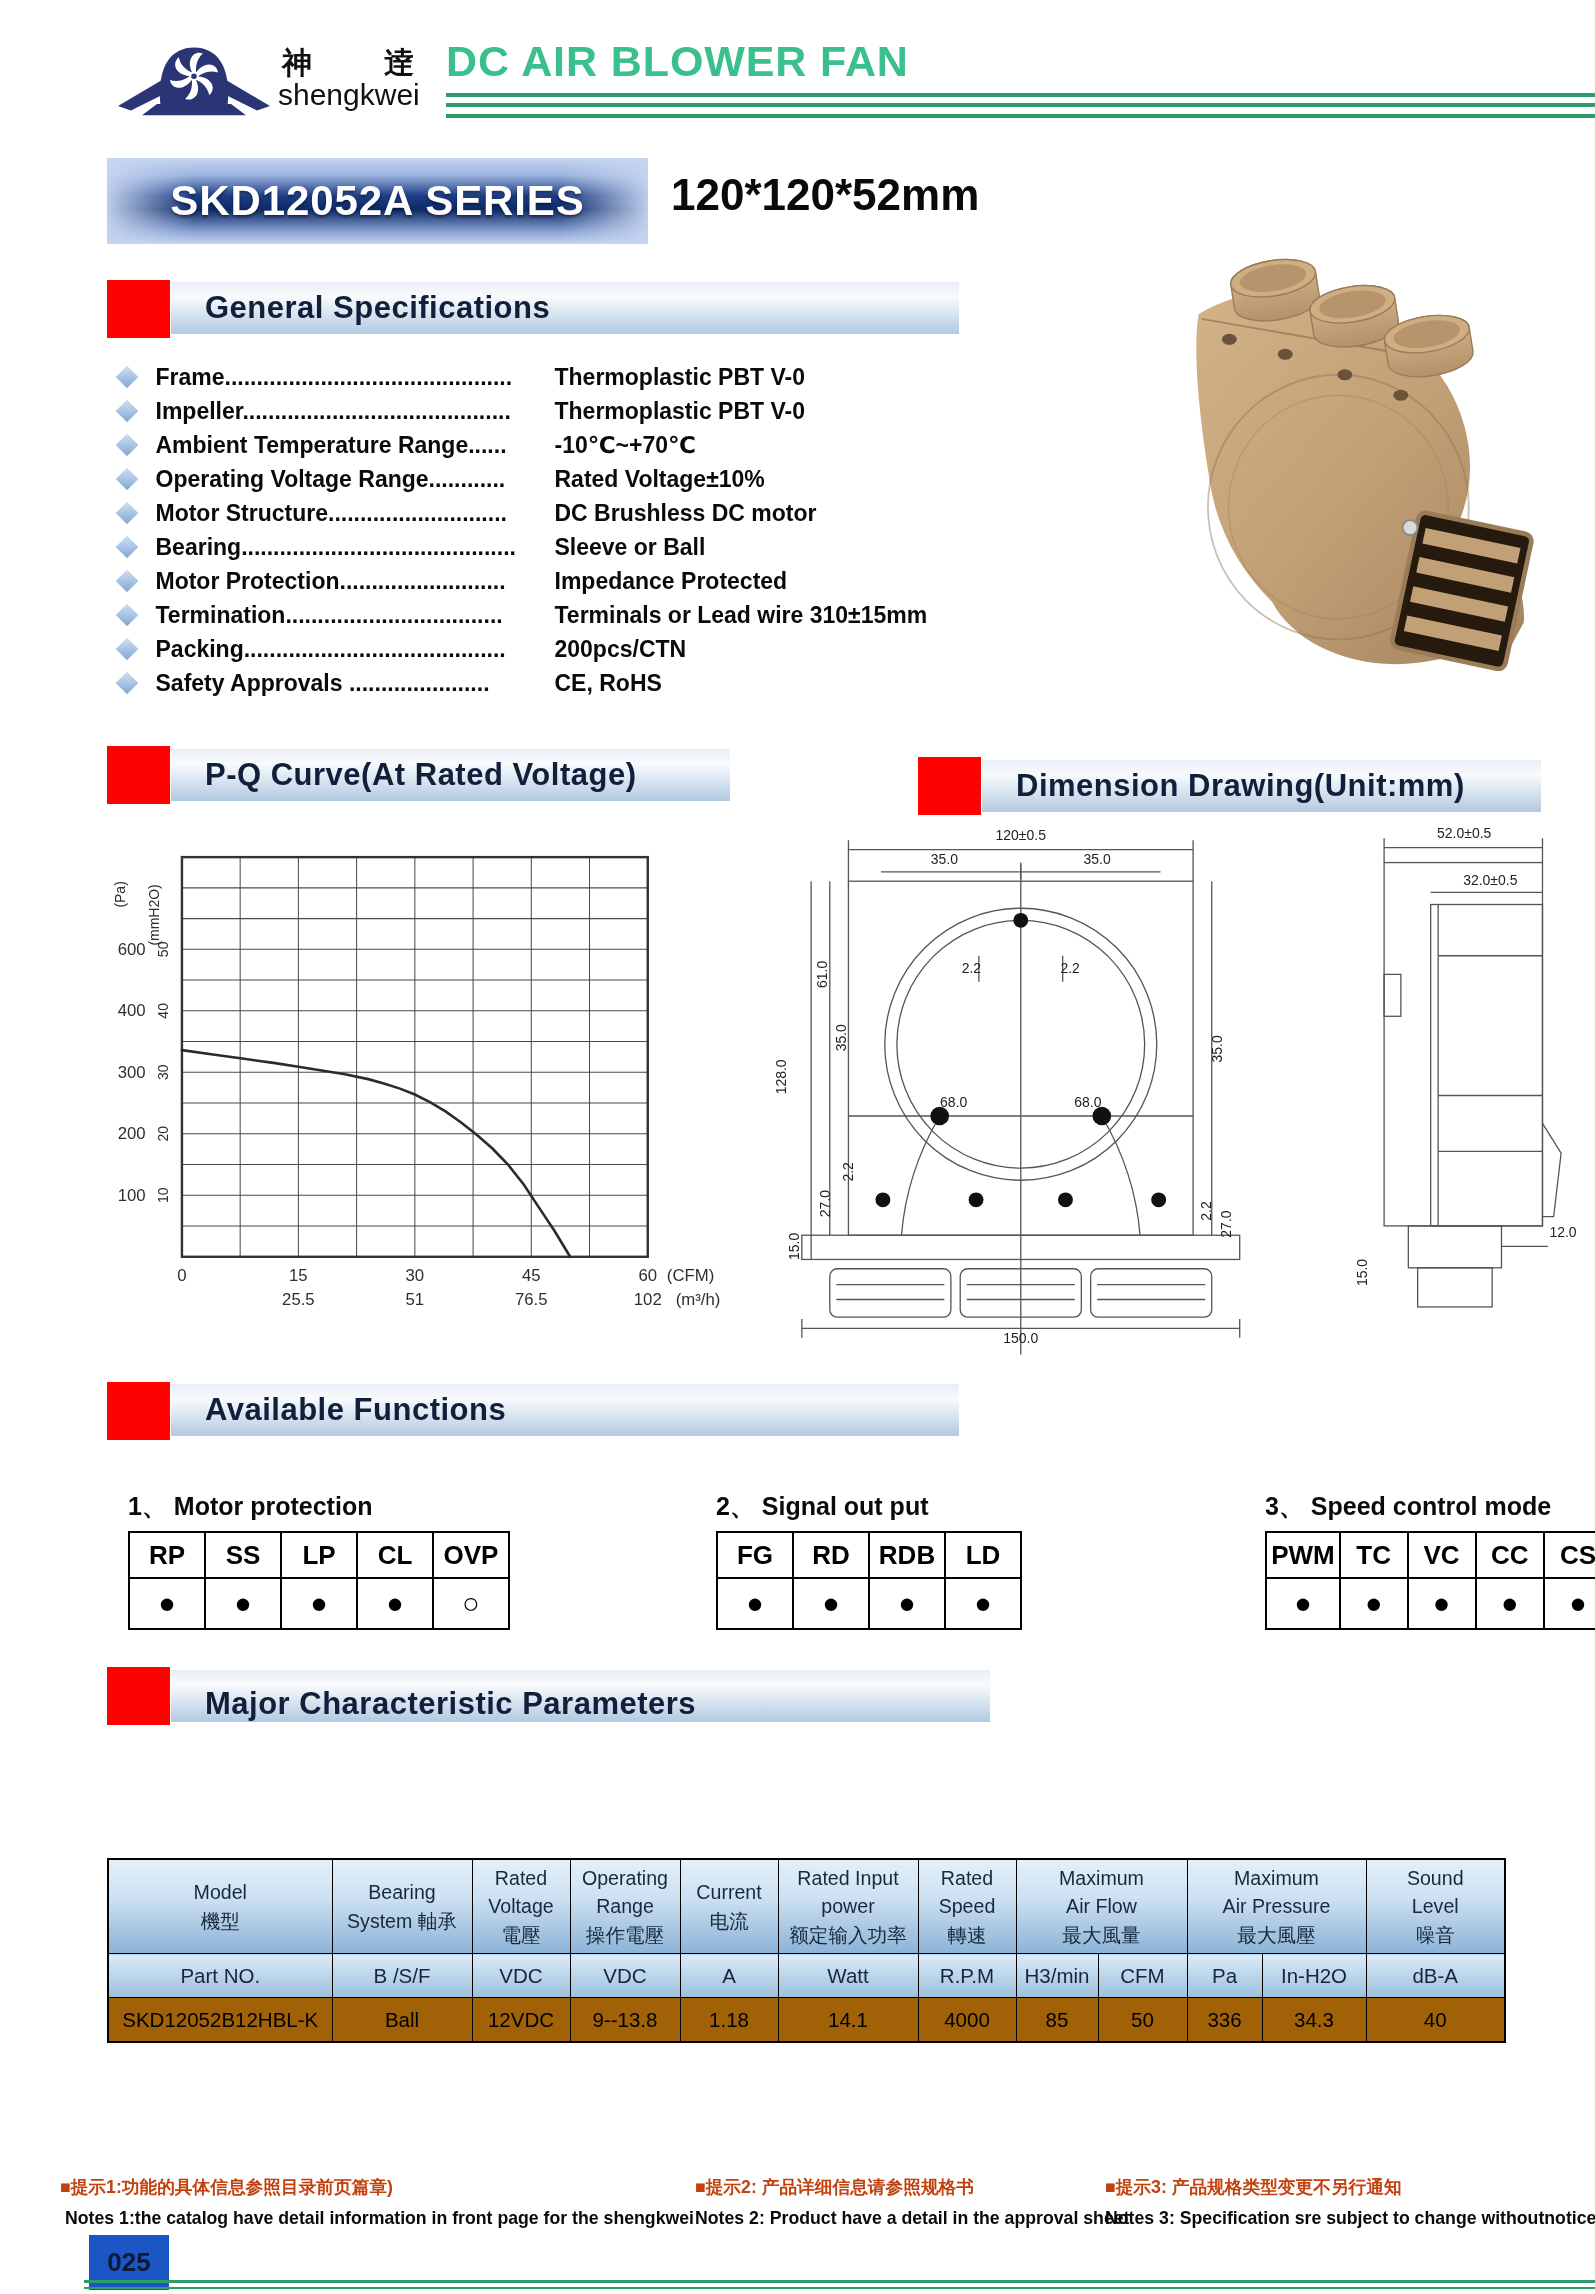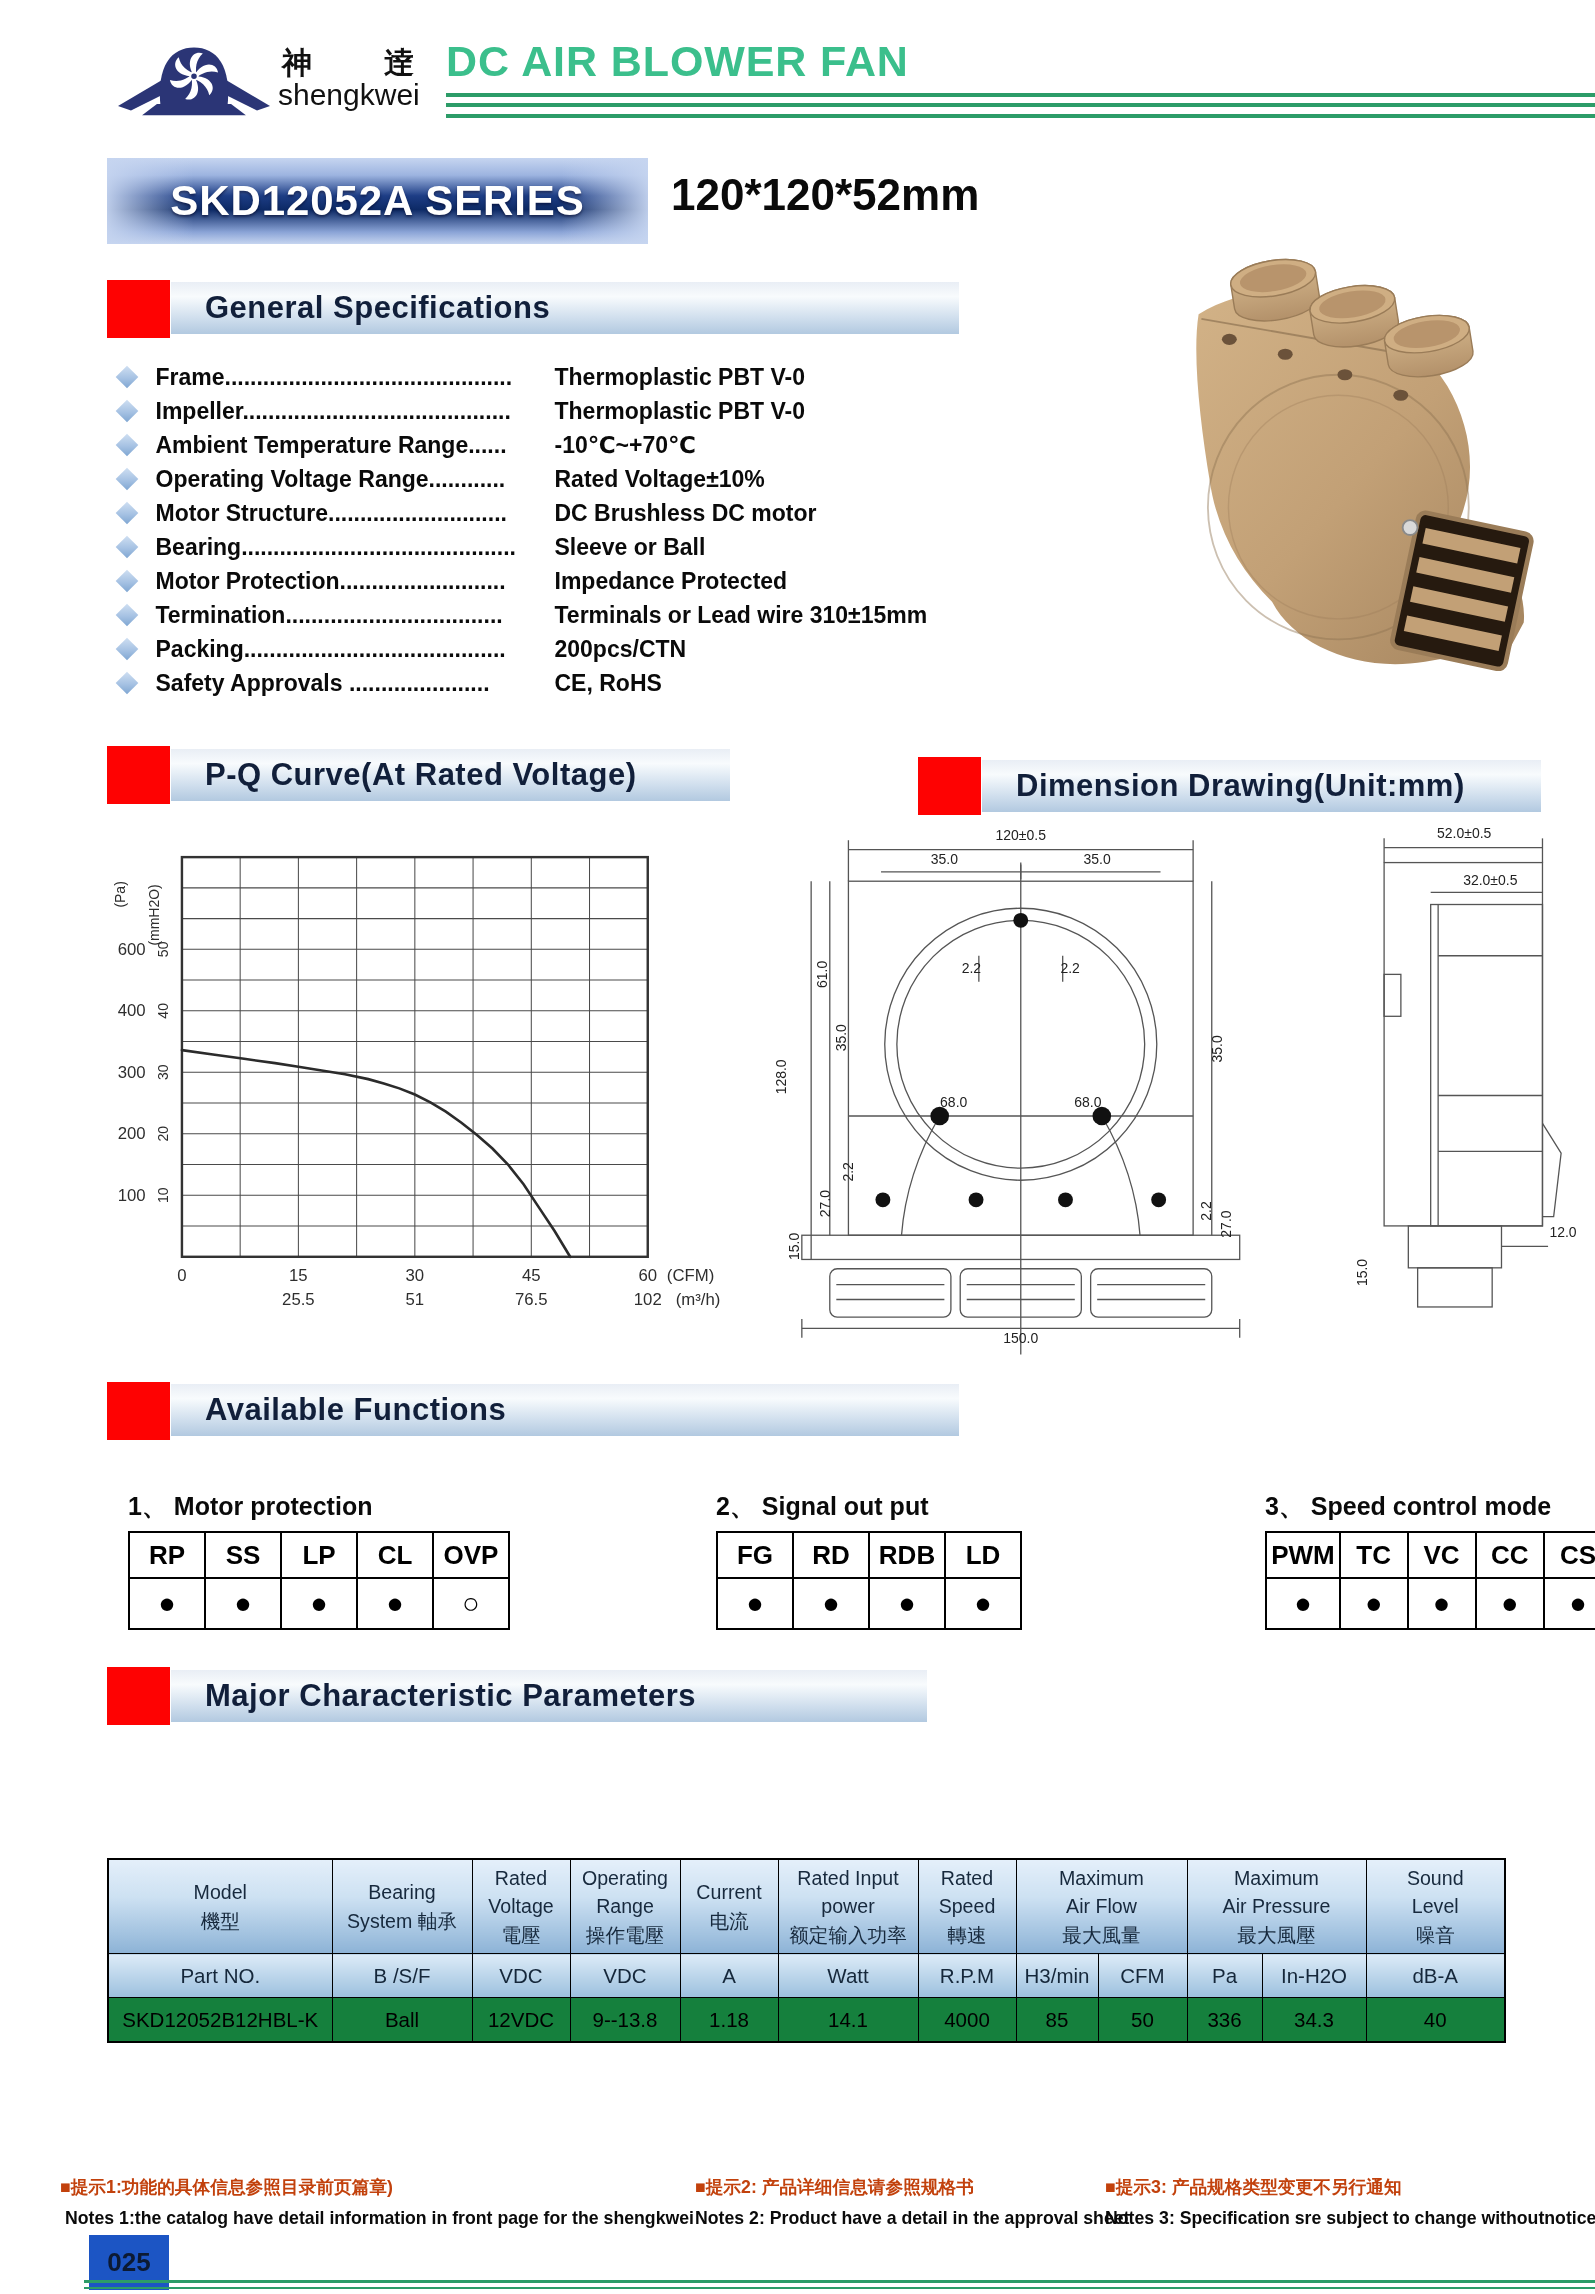--- a/index.html
+++ b/index.html
@@ -69,21 +69,21 @@
   .fn-table td{border:2.8px solid #000;height:49px;text-align:center;font-size:29px;padding:0;}
 
   
   #param-wrap{position:absolute;left:107px;top:1858px;}
   .param{border-collapse:collapse;border:2.8px solid #000;table-layout:fixed;}
   .param th,.param td{border:1.9px solid #000;text-align:center;vertical-align:middle;padding:0;}
   .param .ph{background:linear-gradient(180deg,#e4effa 0%,#cde1f2 40%,#8db3d6 100%);
       font-weight:normal;font-size:19.6px;color:#17293d;height:93px;line-height:1.45;}
   .param .pu{background:linear-gradient(180deg,#dcebf7 0%,#9cc0de 100%);
       font-size:20.5px;color:#15273a;height:43px;}
-  .param .pv{background:#15803d;font-size:20.5px;color:#000;height:43px;}
+  .param .pv{background:#a16207;font-size:20.5px;color:#000;height:43px;}
 
   
   .note-line1{position:absolute;left:60px;top:2138px;font-size:18.6px;font-weight:bold;color:#0a0a0a;white-space:nowrap;}
   .redsq{display:inline-block;width:14px;height:14px;background:#f00000;margin-right:3.7px;vertical-align:-0.9px;}
   .tip{position:absolute;top:2175px;font-size:17.7px;font-weight:bold;color:#c2410c;white-space:nowrap;}
   .t1{left:60px;} .t2{left:695px;} .t3{left:1105px;}
   .noteEn{position:absolute;top:2208px;font-size:17.7px;font-weight:bold;color:#0a0a0a;white-space:nowrap;}
   .e1{left:65px;} .e2{left:695px;} .e3{left:1105px;}
 
   
@@ -447,21 +447,21 @@
               <td>●</td>
               <td>●</td>
               <td>●</td>
             </tr>
           </tbody>
         </table>
       </div>
     </div>
 
   <div class="sec-red" style="left:107px;top:1667px;"></div>
-  <div class="sec-bar" style="left:171px;top:1670px;width:756px;">
+  <div class="sec-bar" style="left:171px;top:1670px;width:819px;align-items:flex-end;">
     <span>Major Characteristic Parameters</span>
   </div>
 
   <div id="param-wrap">
     <table id="param-table" class="param">
         <colgroup>
           <col style="width: 224px;">
           <col style="width: 140px;">
           <col style="width: 98px;">
           <col style="width: 110px;">

